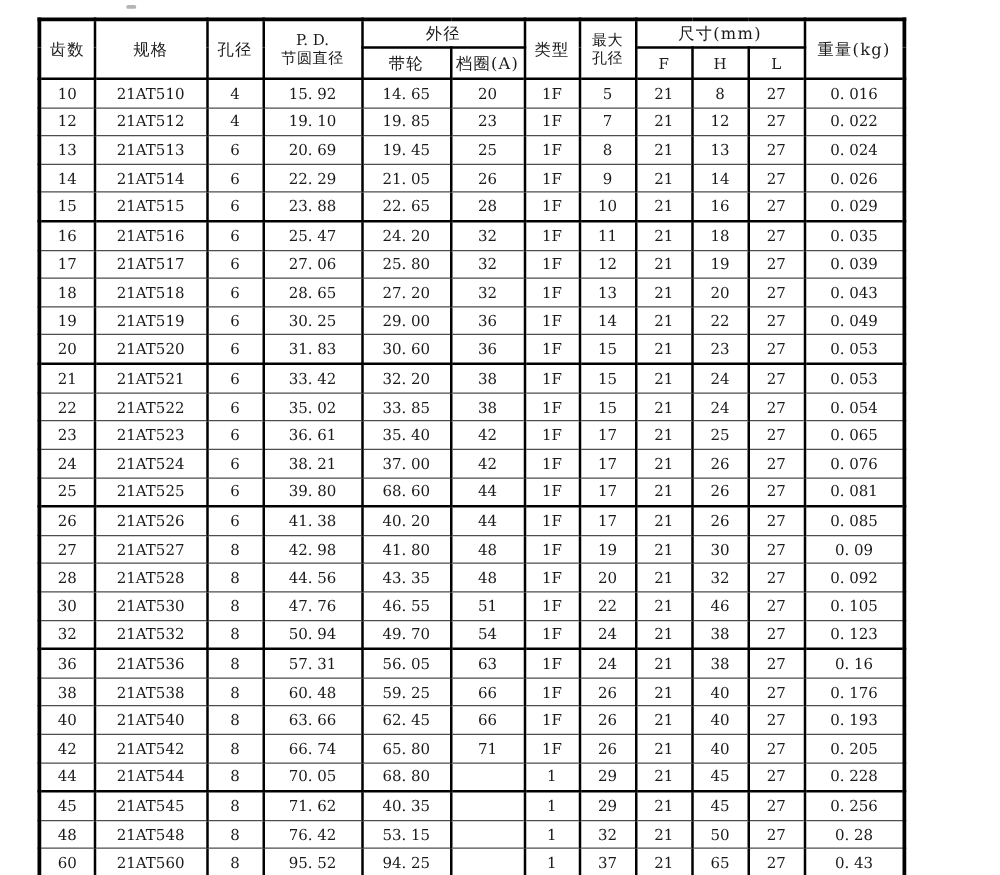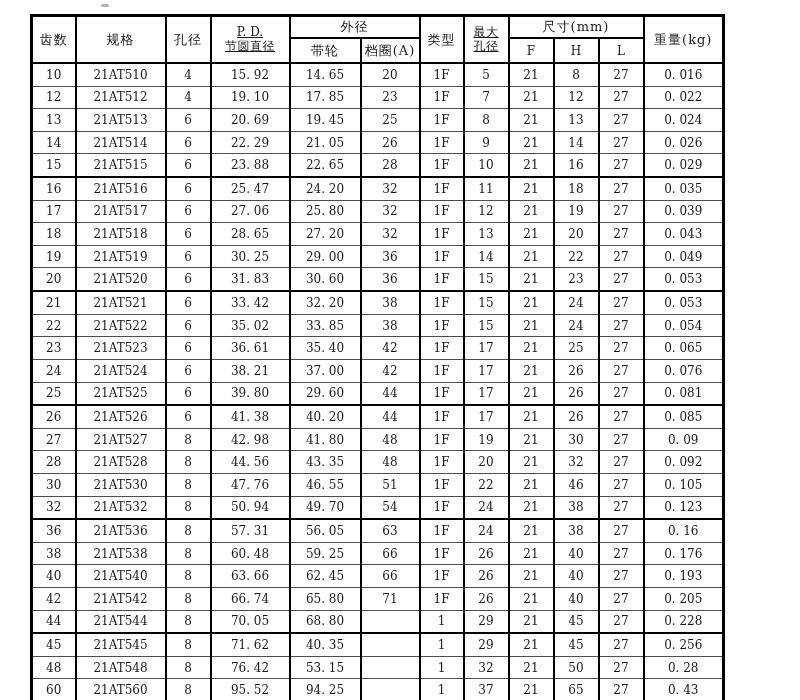--- a/index.html
+++ b/index.html
@@ -45,21 +45,21 @@
   
   thead th {
     border: 2px solid #000;
     font-weight: normal;
     font-size: 13px;
     letter-spacing: 1px;
   }
   thead tr.h-top th { height: 20px; }
   thead tr.h-sub th { height: 23px; }
   thead .two-line { line-height: 1.15; letter-spacing: 0.5px; }
-  thead .two-line .ln { display: block; font-size: 12px; text-decoration: underline; }
+  thead .two-line .ln { display: block; font-size: 12px; }
   thead .latin { font-size: 12px; letter-spacing: 0; }
   
   tbody td {
     height: 21.62px;
     font-size: 12px;
     border-left: 2px solid #000;
     border-right: 2px solid #000;
     border-top: 1px solid #4d4d4d;
     border-bottom: 1px solid #4d4d4d;
   }
@@ -126,21 +126,21 @@
     <td>21</td>
     <td>8</td>
     <td>27</td>
     <td>0. 016</td>
   </tr>
         <tr>
     <td>12</td>
     <td>21AT512</td>
     <td>4</td>
     <td>19. 10</td>
-    <td>17. 85</td>
+    <td>19. 85</td>
     <td>23</td>
     <td>1F</td>
     <td>7</td>
     <td>21</td>
     <td>12</td>
     <td>27</td>
     <td>0. 022</td>
   </tr>
         <tr>
     <td>13</td>
@@ -308,21 +308,21 @@
     <td>21</td>
     <td>26</td>
     <td>27</td>
     <td>0. 076</td>
   </tr>
         <tr class="group-end">
     <td>25</td>
     <td>21AT525</td>
     <td>6</td>
     <td>39. 80</td>
-    <td>29. 60</td>
+    <td>68. 60</td>
     <td>44</td>
     <td>1F</td>
     <td>17</td>
     <td>21</td>
     <td>26</td>
     <td>27</td>
     <td>0. 081</td>
   </tr>
         <tr>
     <td>26</td>

